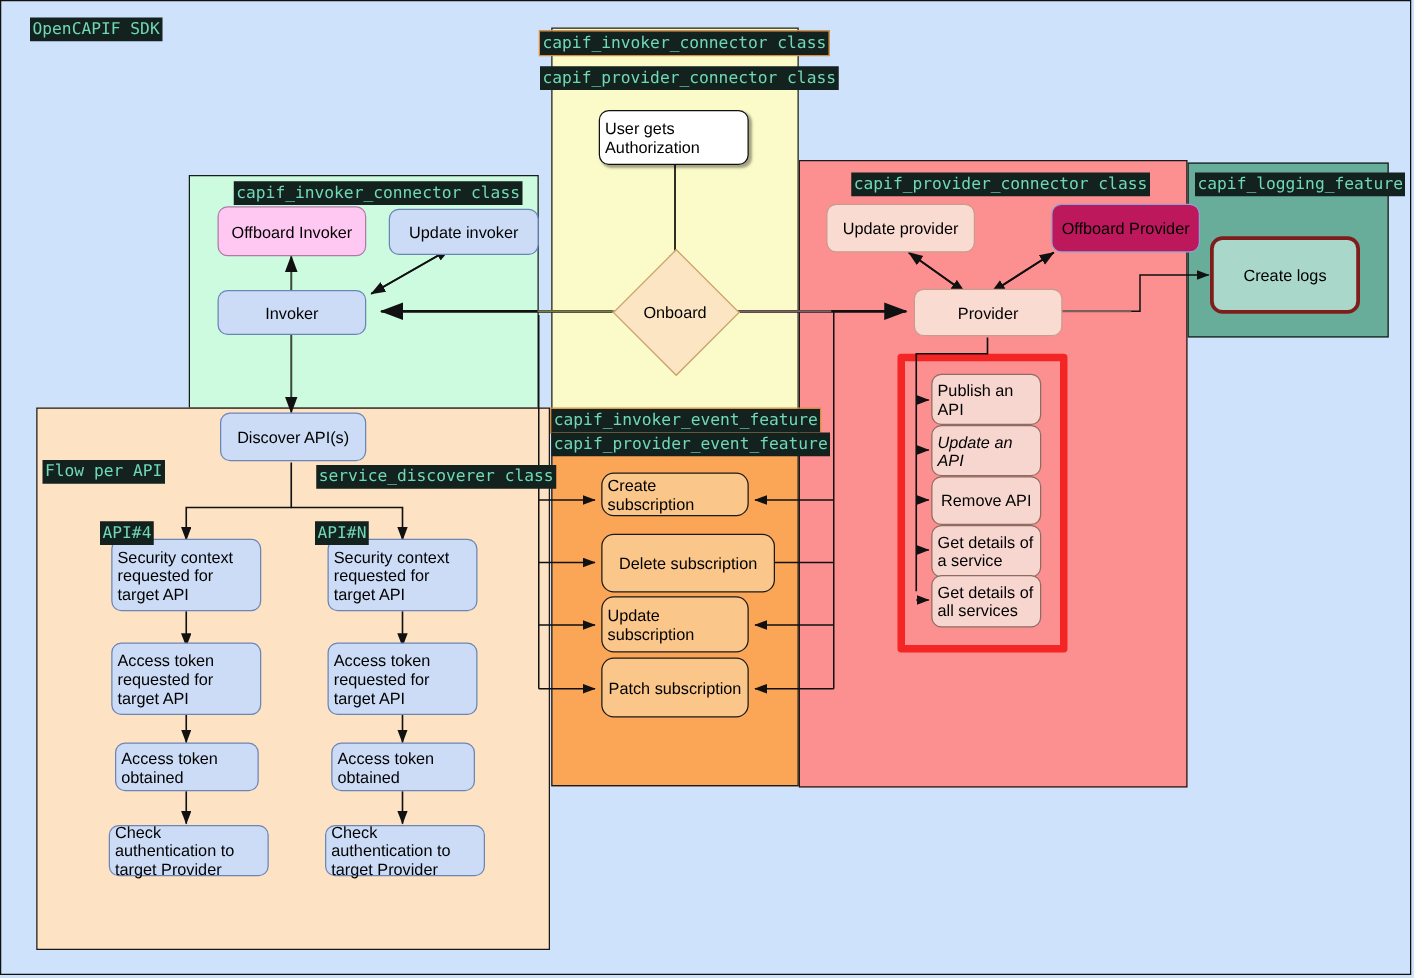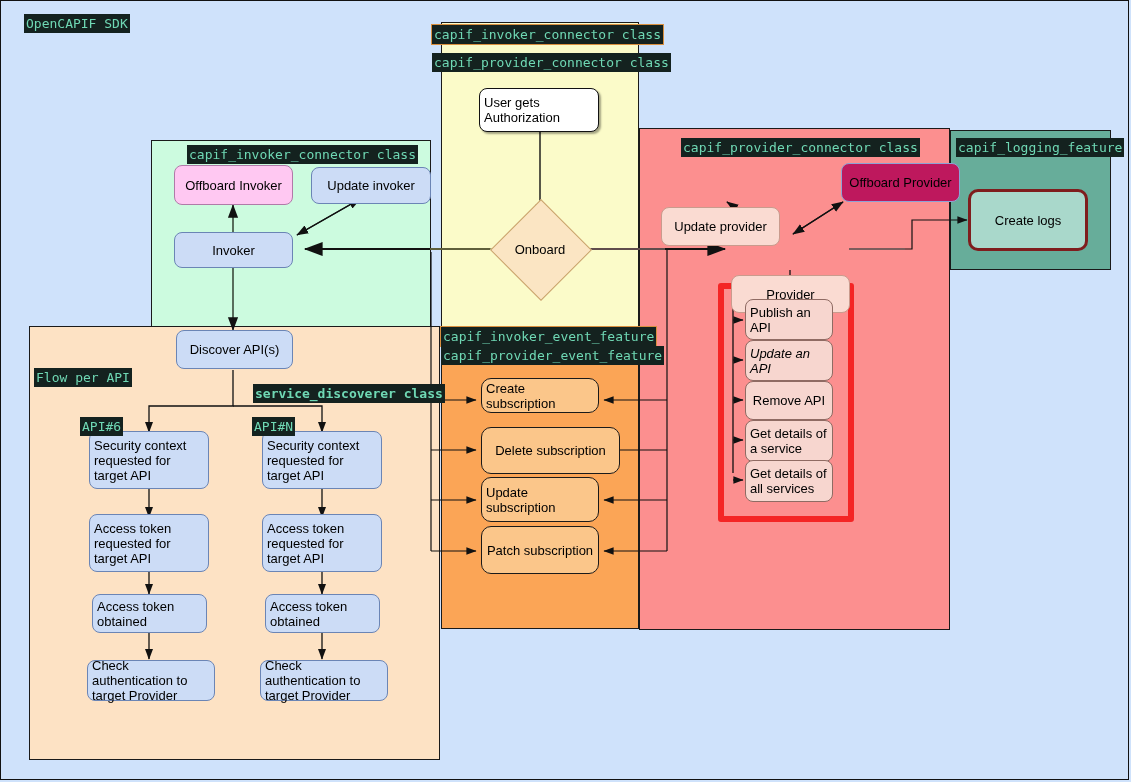--- a/index.html
+++ b/index.html
@@ -48,21 +48,21 @@
     text-align:left;
     font-size:13px;
     line-height:15px;
     color:#000;
     z-index:5;
     padding:2px 4px;
   }
   .node.white{background:#ffffff;border:1px solid #111;box-shadow:2px 2px 2px rgba(0,0,0,.35);}
   .node.pink{background:#ffc8f2;border-color:#b07aa8;}
   .node.violet{background:#be185d;border-color:#8da3d6;margin-left:40px;}
-  .node.salmon{background:#fadbd2;border-color:#c99b8d;margin-top:44px;}
+  .node.salmon{background:#fadbd2;border-color:#c99b8d;}
   .node.orange{background:#fbc68a;border-color:#1a1a1a;border-radius:10px;}
   .node.tealnode{background:#a9d8cb;border:3px solid #7f1d1d;border-radius:10px;}
   .node.apiop{background:#f7d6cf;border:1px solid #8f6b63;border-radius:8px;}
 
   .diamond{
     position:absolute;
     background:#fbe5c3;
     border:1px solid #c8a46a;
     transform:rotate(45deg);
     z-index:4;
@@ -115,23 +115,23 @@
   <div class="tag" style="left:681px;top:138px;">capif_provider_connector class</div>
 
   <div class="tag" style="left:956px;top:138px;">capif_logging_feature</div>
 
   <div class="tag outlined" style="left:441px;top:327px;">capif_invoker_event_feature</div>
 
   <div class="tag" style="left:441px;top:346px;">capif_provider_event_feature</div>
 
   <div class="tag" style="left:34px;top:368px;">Flow per API</div>
 
-  <div class="tag" style="left:253px;top:384px;font-weight:bold;">service_discoverer class</div>
-
-  <div class="tag" style="left:80px;top:417px;">API#6</div>
+  <div class="tag" style="left:253px;top:372px;">service_discoverer class</div>
+
+  <div class="tag" style="left:80px;top:417px;">API#4</div>
 
   <div class="tag" style="left:252px;top:417px;">API#N</div>
 
   <svg id="wires">
     <defs>
       <marker id="ah" markerWidth="9" markerHeight="9" refX="8" refY="3.2" orient="auto" markerUnits="strokeWidth">
         <path d="M0,0 L8.5,3.2 L0,6.4 z" fill="#111"></path>
       </marker>
       <marker id="ah2" markerWidth="9" markerHeight="9" refX="8" refY="3.2" orient="auto" markerUnits="strokeWidth">
         <path d="M0,0 L8.5,3.2 L0,6.4 z" fill="#111"></path>

